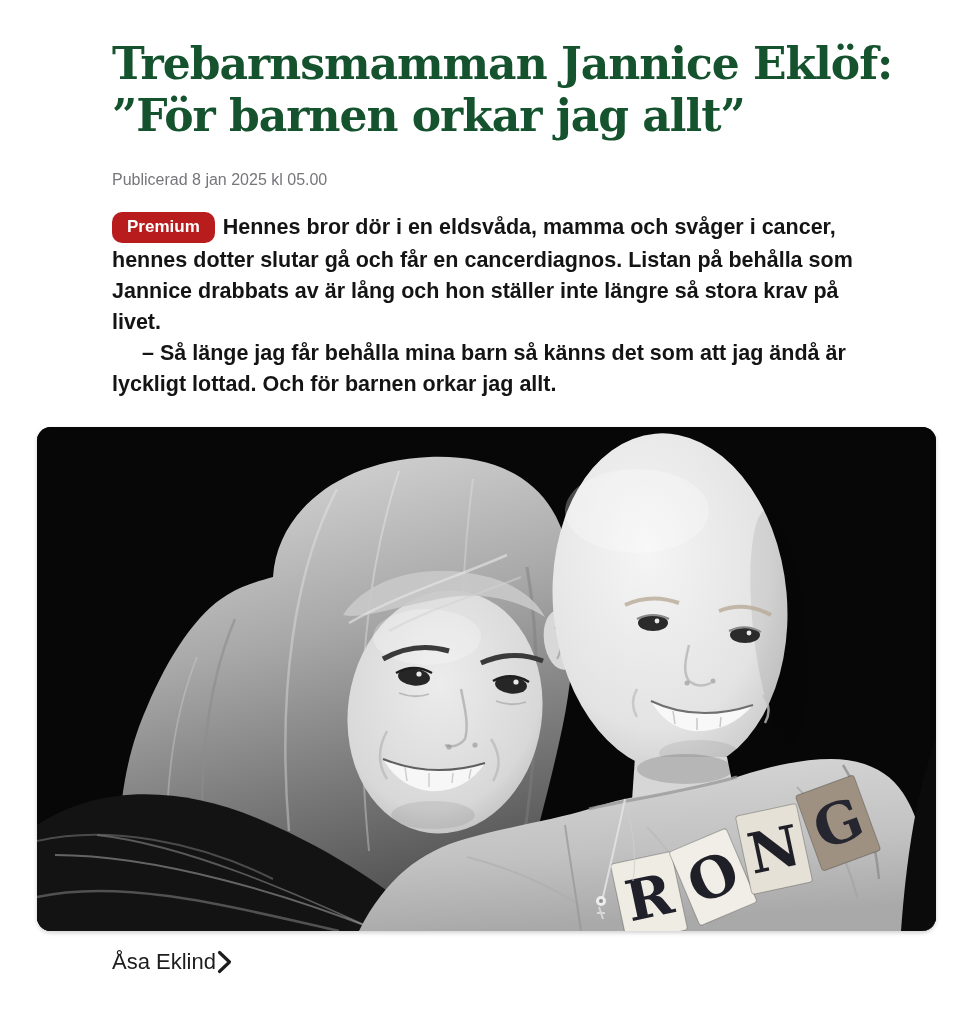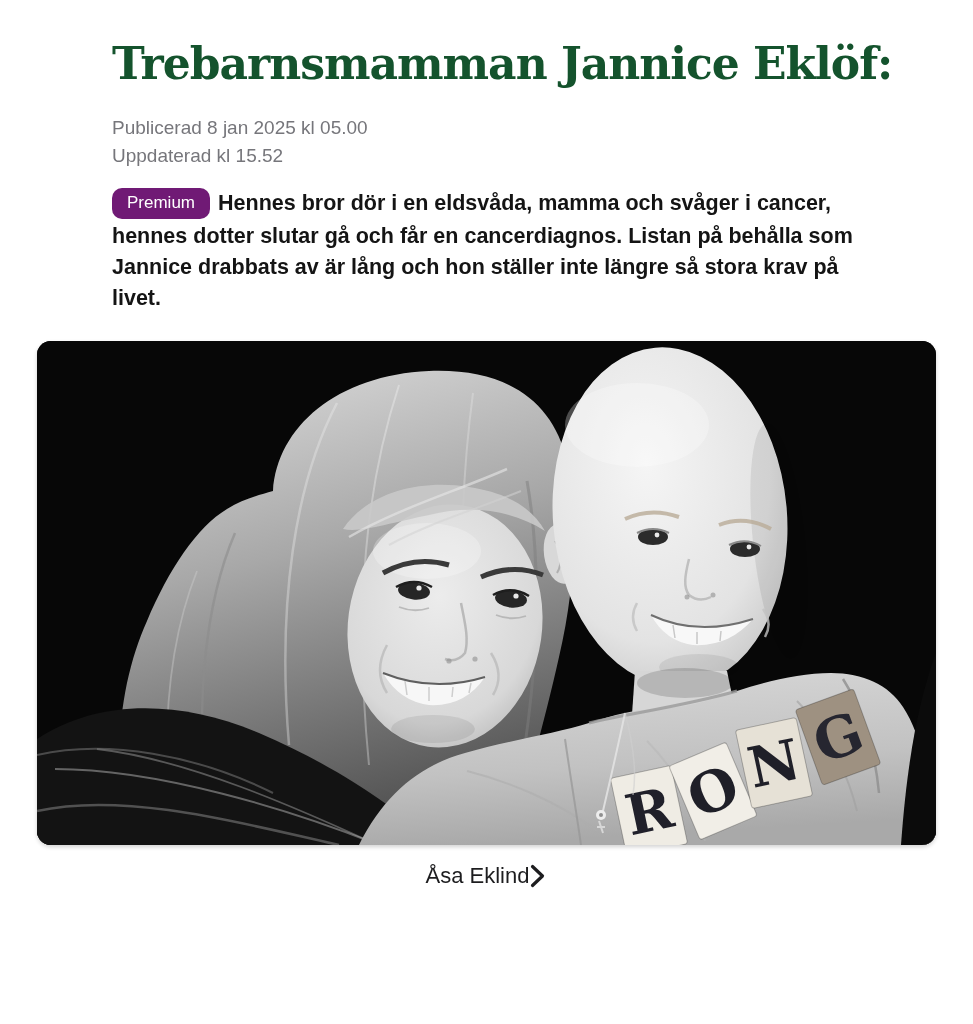--- a/index.html
+++ b/index.html
@@ -18,43 +18,43 @@
     font-weight: 700;
     font-size: 44px;
     line-height: 52px;
     letter-spacing: -1px;
     color: #14532d;
   }
   h1.headline .hl-line { display: block; white-space: nowrap; }
 
   .meta {
     margin-top: 24px;
-    font-size: 19px;
+    font-size: 16px;
     line-height: 28px;
     color: #76767b;
     font-weight: 400;
   }
   .meta div { margin: 0; }
 
   .lead {
     margin-top: 18px;
     font-size: 21.5px;
     line-height: 31px;
     font-weight: 700;
     color: #141414;
   }
   .lead p { margin: 0; }
   .lead p.indent { text-indent: 30px; }
 
   .premium-badge {
     display: inline-block;
-    background: #701a75;
+    background: #b91c1c;
     color: #ffffff;
     font-size: 17px;
-    font-weight: 400;
+    font-weight: 700;
     line-height: 1;
     padding: 6px 15px 8px 15px;
     border-radius: 10px 10px 10px 10px;
     margin-right: 8px;
     transform: translateY(-2px);
   }
 
   .photo-wrap {
     margin: 27px 37px 0 37px;
     width: 899px; height: 504px;
@@ -63,50 +63,51 @@
     background: #070707;
     box-shadow: 0 2px 4px rgba(0,0,0,0.18);
   }
   .photo-wrap svg { display: block; }
 
   .byline-row {
     margin: 0 113px 0 112px;
     height: 62px;
     display: flex;
     align-items: center;
-    justify-content: center;
+    justify-content: flex-start;
     cursor: pointer;
   }
   .byline-name {
     font-size: 22px;
     color: #1d1d1f;
     font-weight: 400;
   }
   .chevron { display: flex; align-items: center; }
 
   .card-letter {
     font-family: "DejaVu Serif", serif;
     font-weight: 700;
   }
 </style>
 </head>
 <body>
 
 <header>
   <h1 class="headline">
     <span class="hl-line">Trebarnsmamman Jannice Eklöf:</span>
+    <span class="hl-line">”För barnen orkar jag allt”</span>
   </h1>
   <div class="meta article-col">
     <div>Publicerad 8 jan 2025 kl 05.00</div>
-    <div>Uppdaterad kl 15.52</div>
   </div>
 </header>
 
 <div class="lead article-col">
   <p><span class="premium-badge">Premium</span><span>Hennes bror dör i en eldsvåda, mamma och svåger i cancer, hennes dotter slutar gå och får en cancerdiagnos. Listan på behålla som Jannice drabbats av är lång och hon ställer inte längre så stora krav på livet.</span></p>
+  <p class="indent">– Så länge jag får behålla mina barn så känns det som att jag ändå är lyckligt lottad. Och för barnen orkar jag allt.</p>
 </div>
 
 <div class="photo-wrap">
   <svg width="899" height="504" viewBox="0 0 899 504" role="img" aria-label="Svartvitt porträtt: mamma med långt blont hår kind mot kind med ett leende flintskalligt barn i grå t-shirt med bokstäverna RONG">
     <defs>
       <radialGradient id="childSkin" cx="42%" cy="34%" r="75%">
         <stop offset="0%" stop-color="#f5f5f5"></stop>
         <stop offset="70%" stop-color="#e3e3e3"></stop>
         <stop offset="100%" stop-color="#c6c6c6"></stop>
       </radialGradient>

